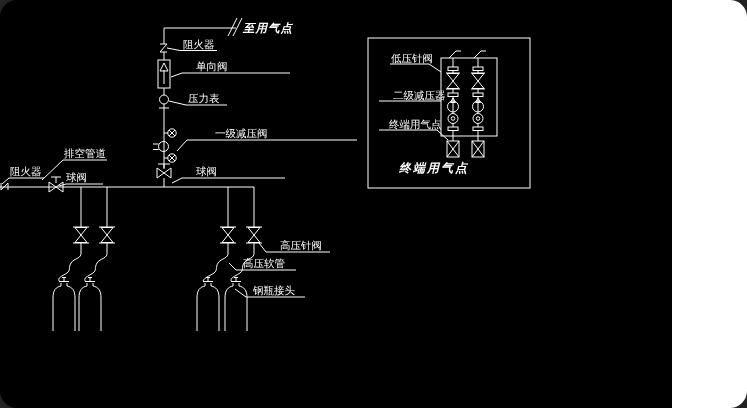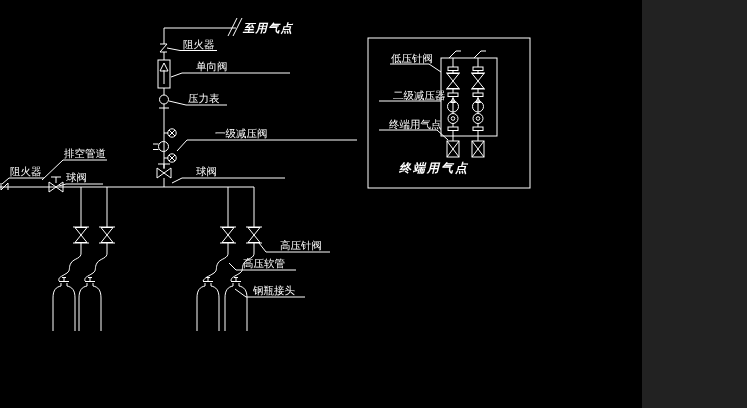--- a/index.html
+++ b/index.html
@@ -1,17 +1,17 @@
 <!DOCTYPE html>
 <html><head>
 <meta charset="utf-8">
 <style>
   html,body{margin:0;padding:0;background:#222;}
-  .screen{position:relative;width:642px;height:408px;background:#000;overflow:hidden;
-          font-family:"Liberation Sans",sans-serif;}
+  .screen{position:relative;width:747px;height:408px;background:#000;overflow:hidden;
+          font-family:"Liberation Sans",sans-serif;border-radius:17px;}
   .white-panel{position:absolute;left:672px;top:0;width:75px;height:408px;background:#fff;}
   svg{position:absolute;left:0;top:0;}
   svg line,svg path,svg rect,svg circle,svg polygon,svg polyline{
       stroke:#fff;stroke-width:1;fill:none;}
   svg text{fill:#fff;stroke:none;font-size:10.5px;font-family:"Liberation Sans",sans-serif;}
   svg text.calli{font-style:italic;font-weight:bold;font-size:11.5px;letter-spacing:1px;}
   svg text.caption{font-style:italic;font-weight:bold;font-size:12px;letter-spacing:2px;}
 </style>
 </head>
 <body>

